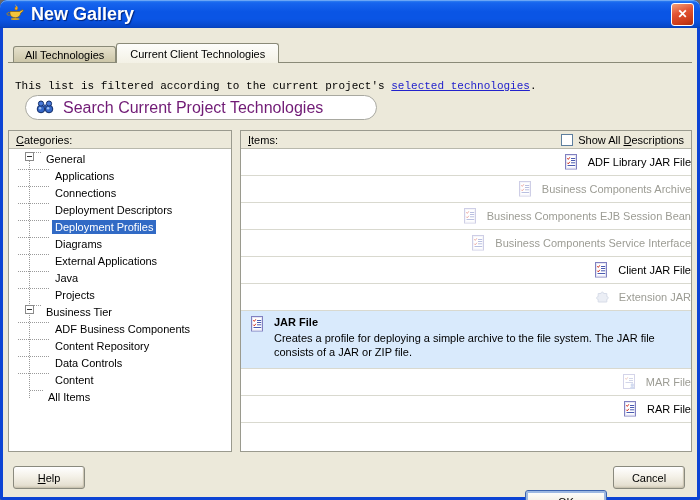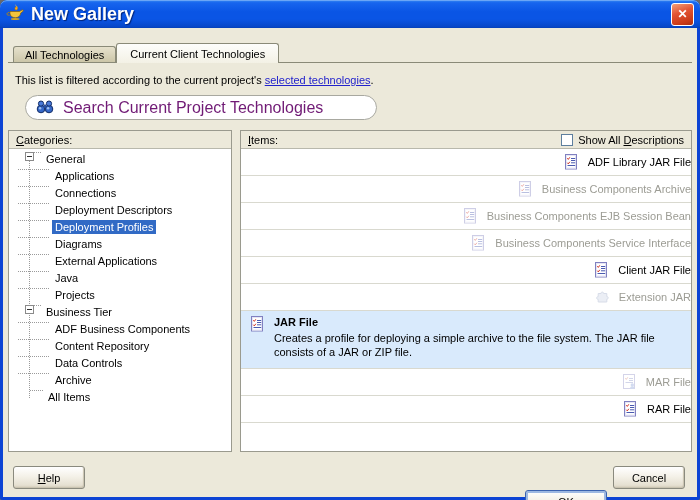--- a/index.html
+++ b/index.html
@@ -18,21 +18,21 @@
     font-size:11px;color:#000;}
 
   .tabs{position:absolute;top:14px;left:10px;height:20px;display:flex;align-items:flex-end;}
   .tab{border:1px solid #8a8a78;border-bottom:none;border-radius:3px 3px 0 0;
     padding:2px 11px;background:linear-gradient(180deg,#e6e1cc,#ccc6a8);height:16px;
     box-sizing:border-box;white-space:nowrap;cursor:pointer;}
   .tab.selected{background:linear-gradient(180deg,#fdfdfb,#f3f1e5);height:20px;padding:4px 13px 3px;
     position:relative;z-index:2;margin-bottom:-1px;}
   .tabline{position:absolute;top:34px;left:5px;right:5px;border-top:1px solid #8a8a78;}
 
-  .filter-note{position:absolute;top:46px;left:12px;white-space:nowrap;}
+  .filter-note{position:absolute;top:52px;left:12px;white-space:nowrap;font-family:Liberation Mono, monospace;}
   .link{color:var(--link,#2222cc);text-decoration:underline;cursor:pointer;}
 
   .searchbox{position:absolute;top:67px;left:22px;width:352px;height:25px;border:1px solid #a8a8a0;
     border-radius:13px;background:#fff;display:flex;align-items:center;padding:0 10px;gap:9px;
     box-sizing:border-box;}
   .search-placeholder{color:#701a75;font-size:16px;}
 
   .panel{position:absolute;top:102px;height:322px;border:1px solid #9a9a8e;background:#fff;
     box-sizing:border-box;}
   .panel.categories{left:5px;width:224px;}
@@ -171,21 +171,21 @@
           <div class="tchild">
             <span class="dash"></span>
             <span class="tlabel">Content Repository</span>
           </div>
           <div class="tchild">
             <span class="dash"></span>
             <span class="tlabel">Data Controls</span>
           </div>
           <div class="tchild">
             <span class="dash"></span>
-            <span class="tlabel">Archive</span>
+            <span class="tlabel">Content</span>
           </div>
           <div class="tnode noexp">
             <span class="dash"></span>
             <span class="tlabel">All Items</span>
           </div>
         </div>
     </div>
 
     <div class="panel items">
       <div class="panel-header">

